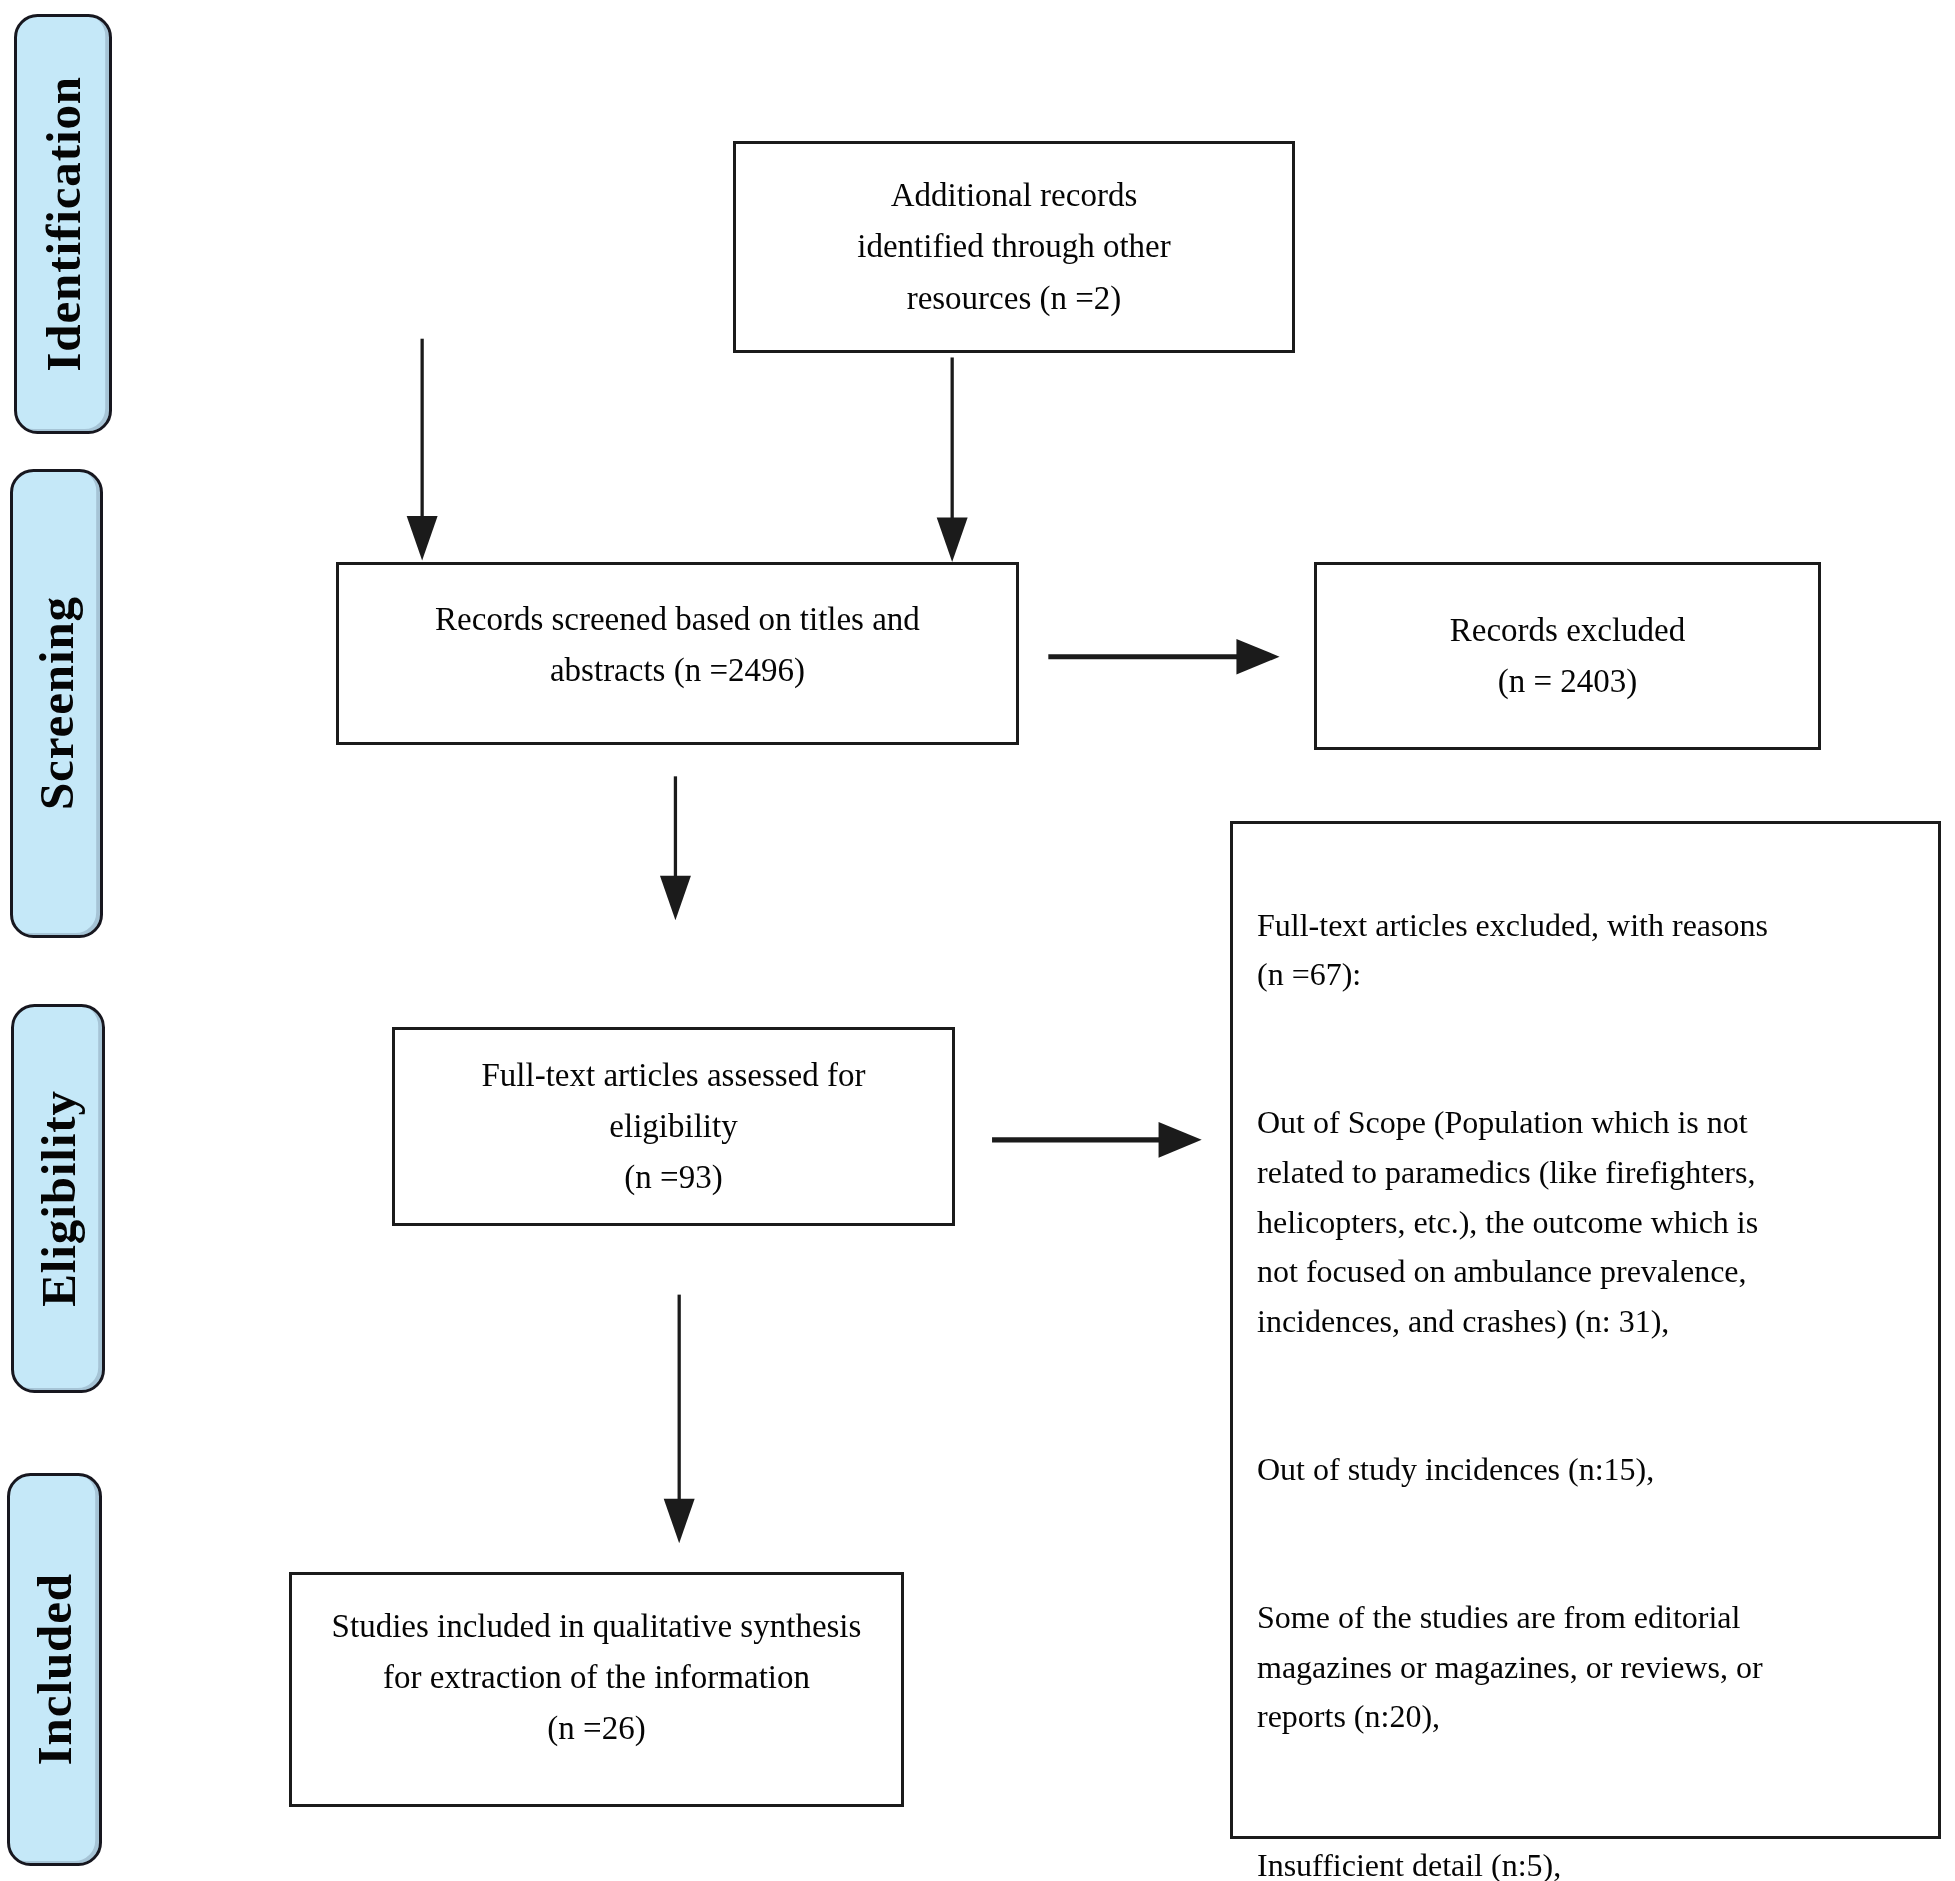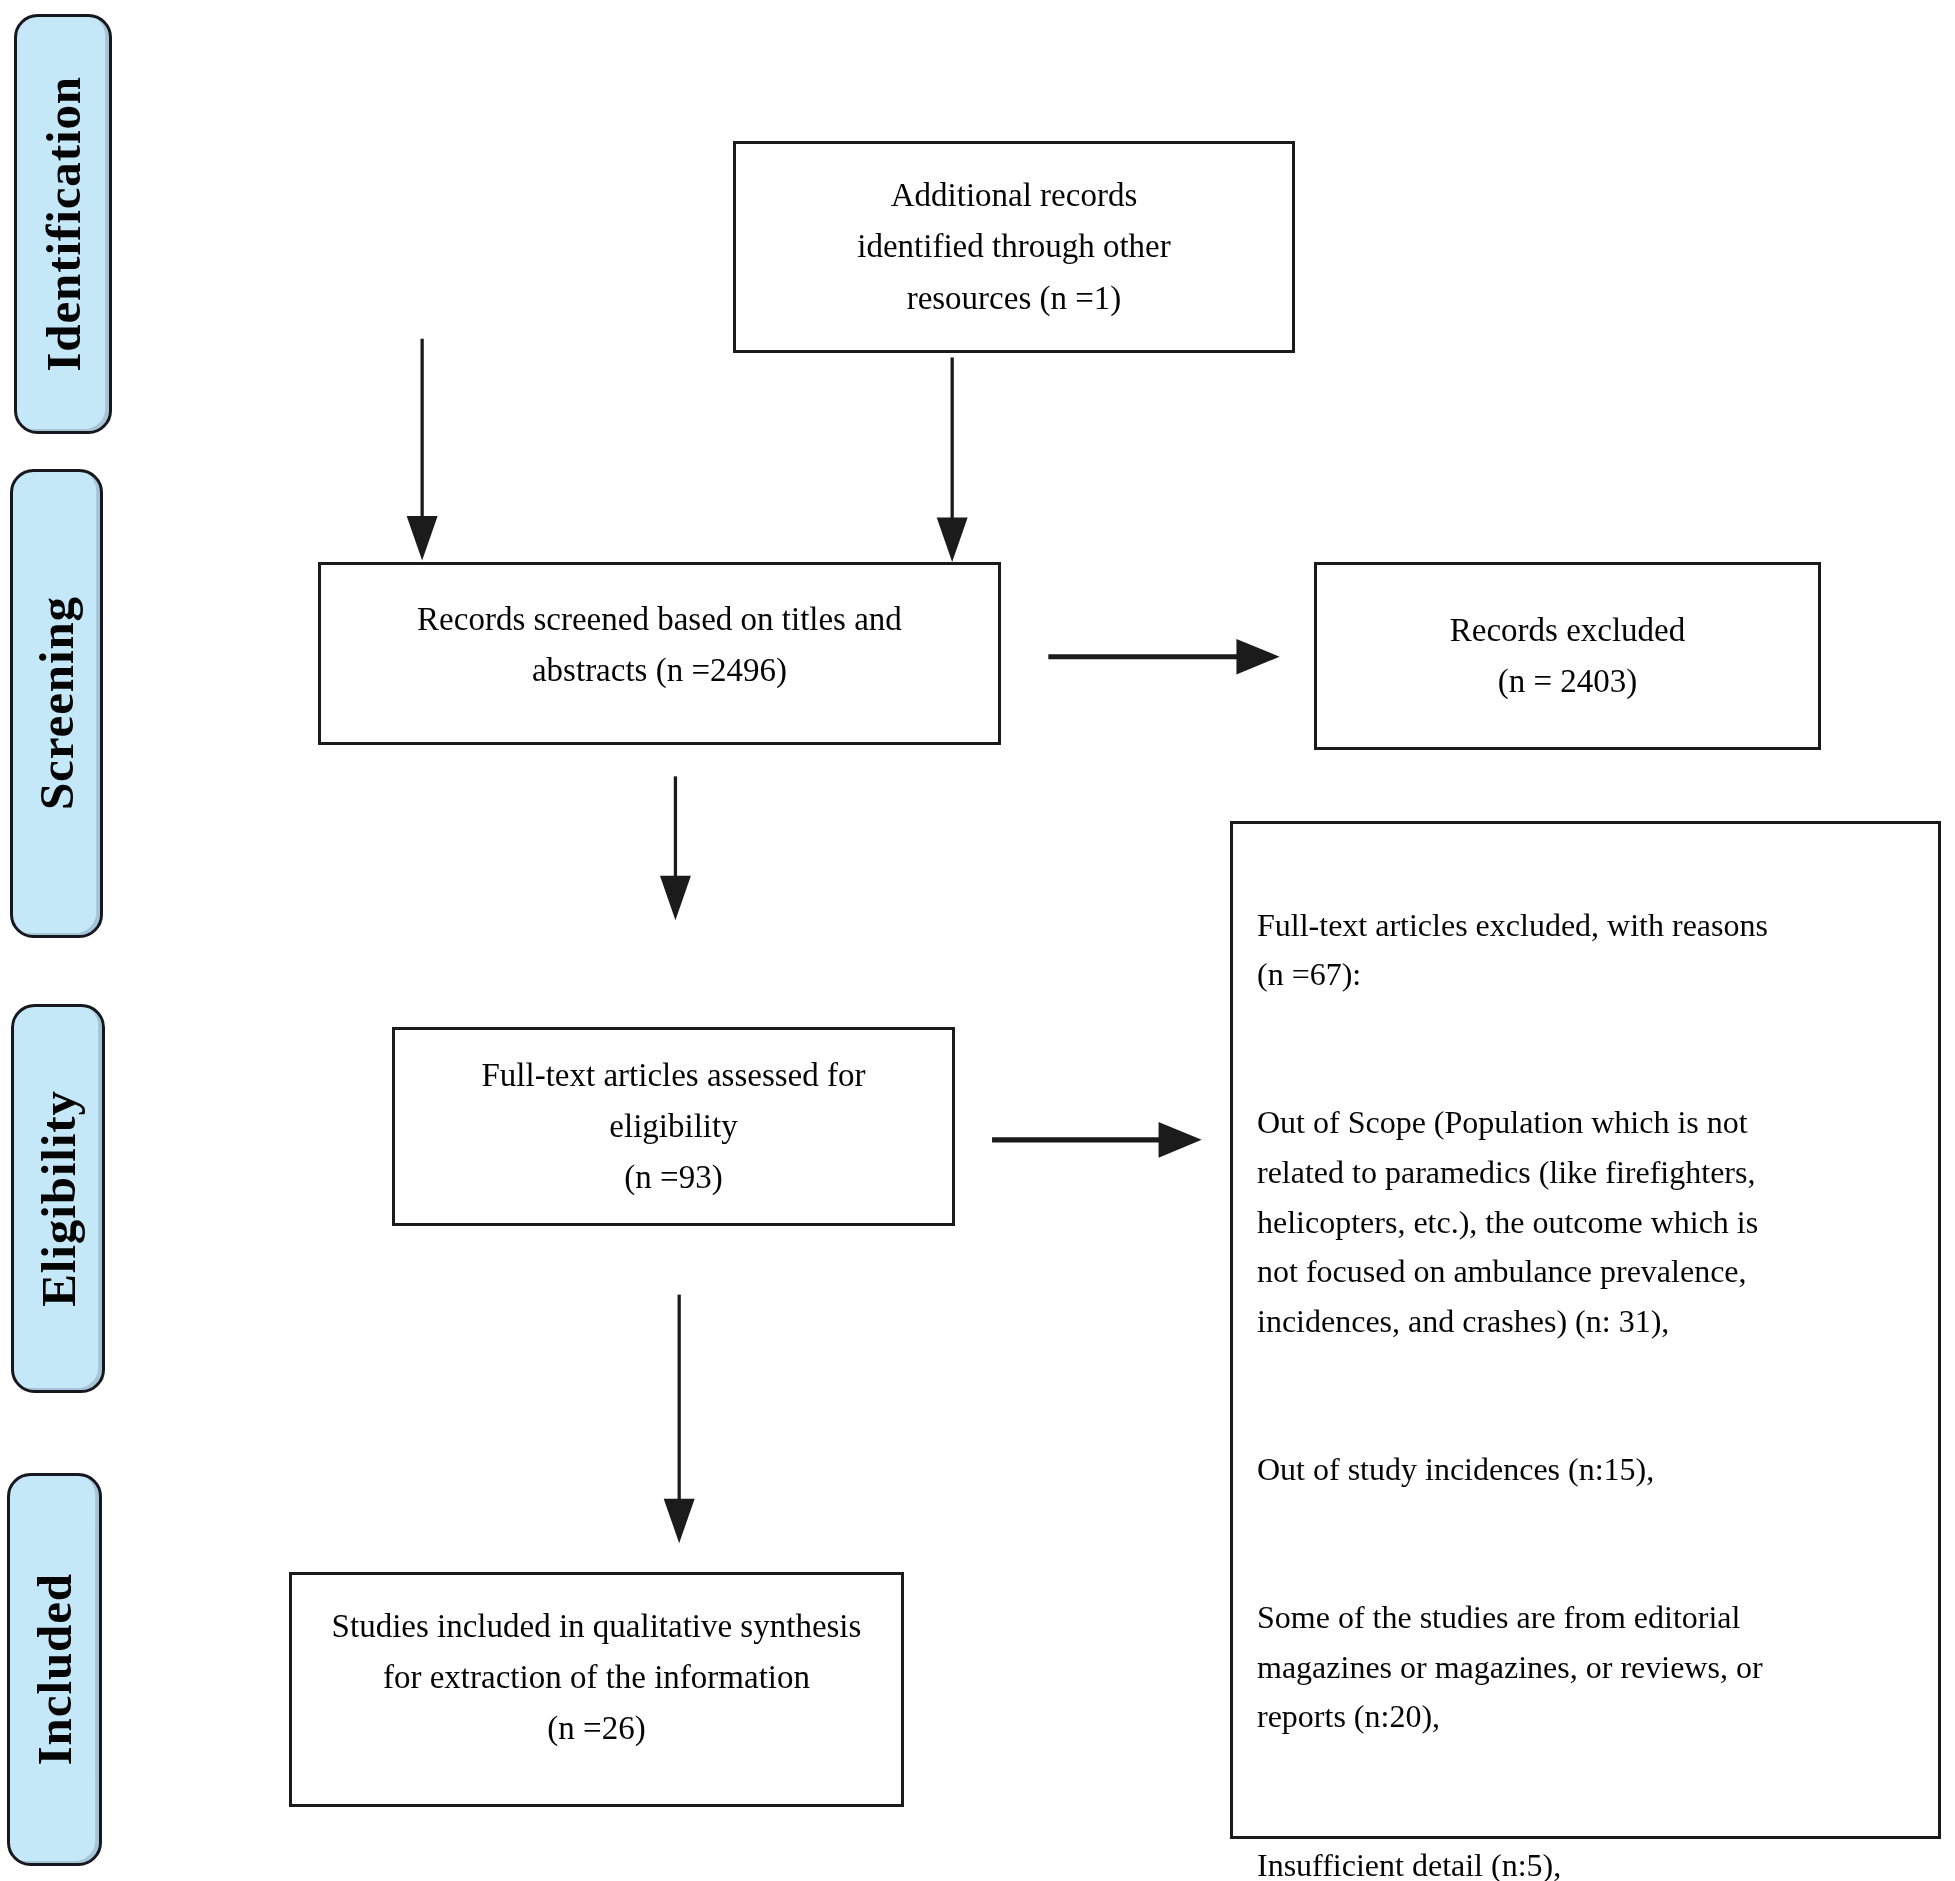--- a/index.html
+++ b/index.html
@@ -107,23 +107,23 @@
   <div class="stage-label" style="left:11.3px;top:1004px;width:94px;height:389px;">
     <span class="vtext">Eligibility</span>
   </div>
   <div class="stage-label" style="left:6.6px;top:1473px;width:95px;height:393px;">
     <span class="vtext">Included</span>
   </div>
 
 
   <div class="flow-box" style="left:733px;top:141px;width:562px;height:212px;">Additional records
 identified through other
-resources (n =1)</div>
+resources (n =2)</div>
 
-  <div class="flow-box" style="left:318px;top:562px;width:683px;height:183px;padding-bottom:17px;">Records screened based on titles and
+  <div class="flow-box" style="left:336px;top:562px;width:683px;height:183px;padding-bottom:17px;">Records screened based on titles and
 abstracts (n =2496)</div>
 
   <div class="flow-box" style="left:1314px;top:562px;width:507px;height:188px;">Records excluded
 (n = 2403)</div>
 
   <div class="flow-box" style="left:392px;top:1027px;width:563px;height:199px;">Full-text articles assessed for
 eligibility
 (n =93)</div>
 
   <div class="flow-box" style="left:289px;top:1572px;width:615px;height:235px;padding-bottom:23.5px;">Studies included in qualitative synthesis

